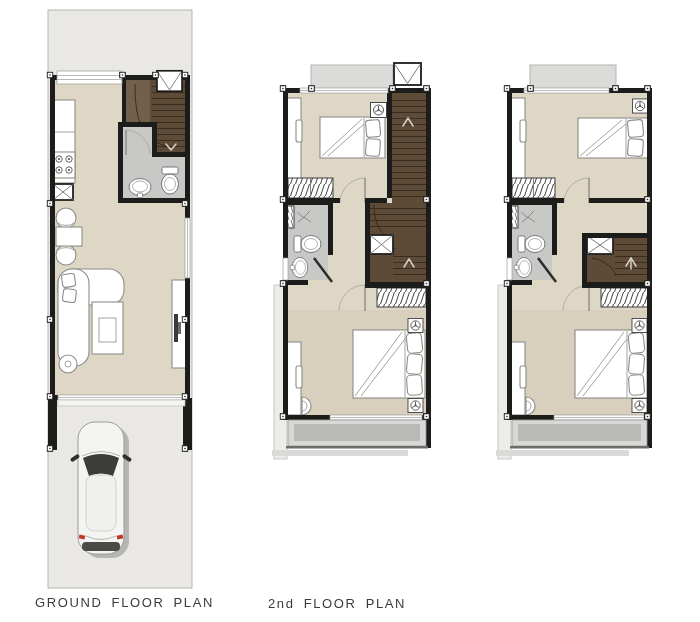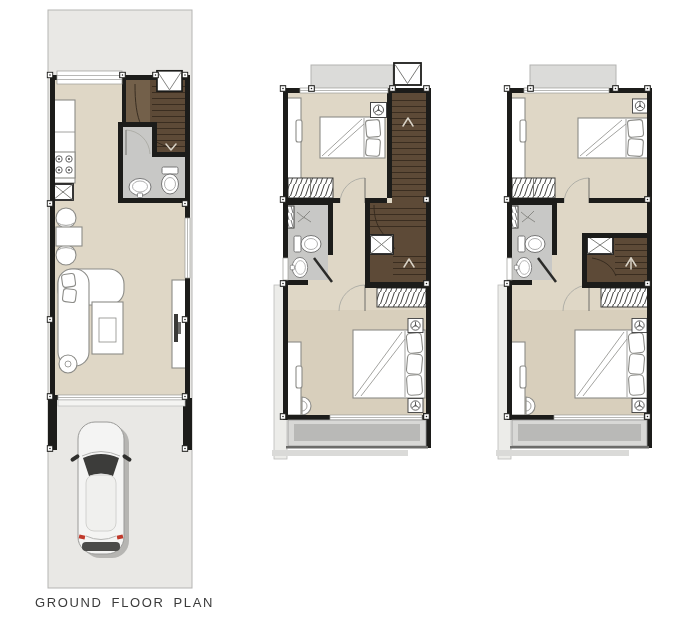--- a/index.html
+++ b/index.html
@@ -397,13 +397,14 @@
       <use href="#anchor" x="9.5" y="144" width="7" height="7"></use>
         <use href="#anchor" x="150" y="144" width="7" height="7"></use>
       <use href="#anchor" x="9.5" y="228" width="7" height="7"></use>
         <use href="#anchor" x="150" y="228" width="7" height="7"></use>
       <use href="#anchor" x="9.5" y="361" width="7" height="7"></use>
         <use href="#anchor" x="150" y="361" width="7" height="7"></use>
     </g>
   </svg>
 
   <div class="plan-label" style="left:35px;top:595px">GROUND FLOOR PLAN</div>
+  <div class="plan-label" style="left:268px;top:596px">2nd FLOOR PLAN</div>
 </div>
 
 </body></html>

